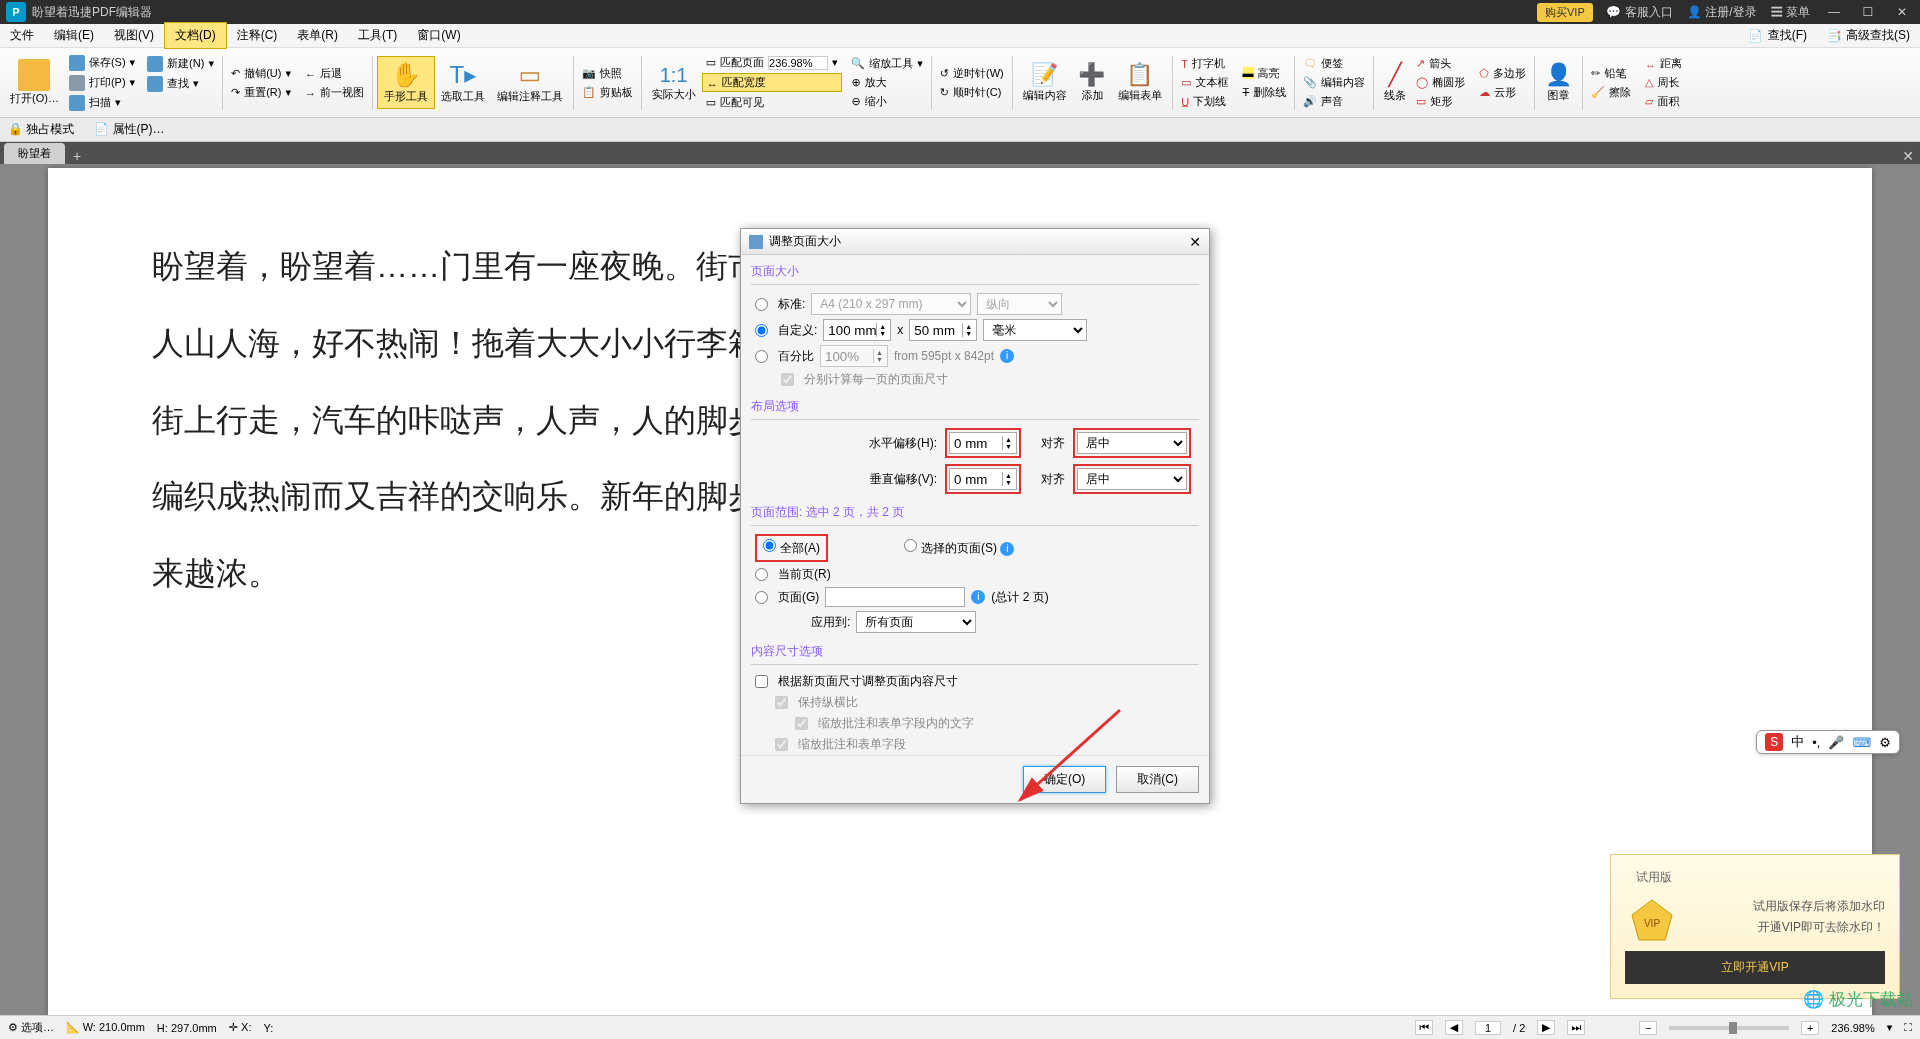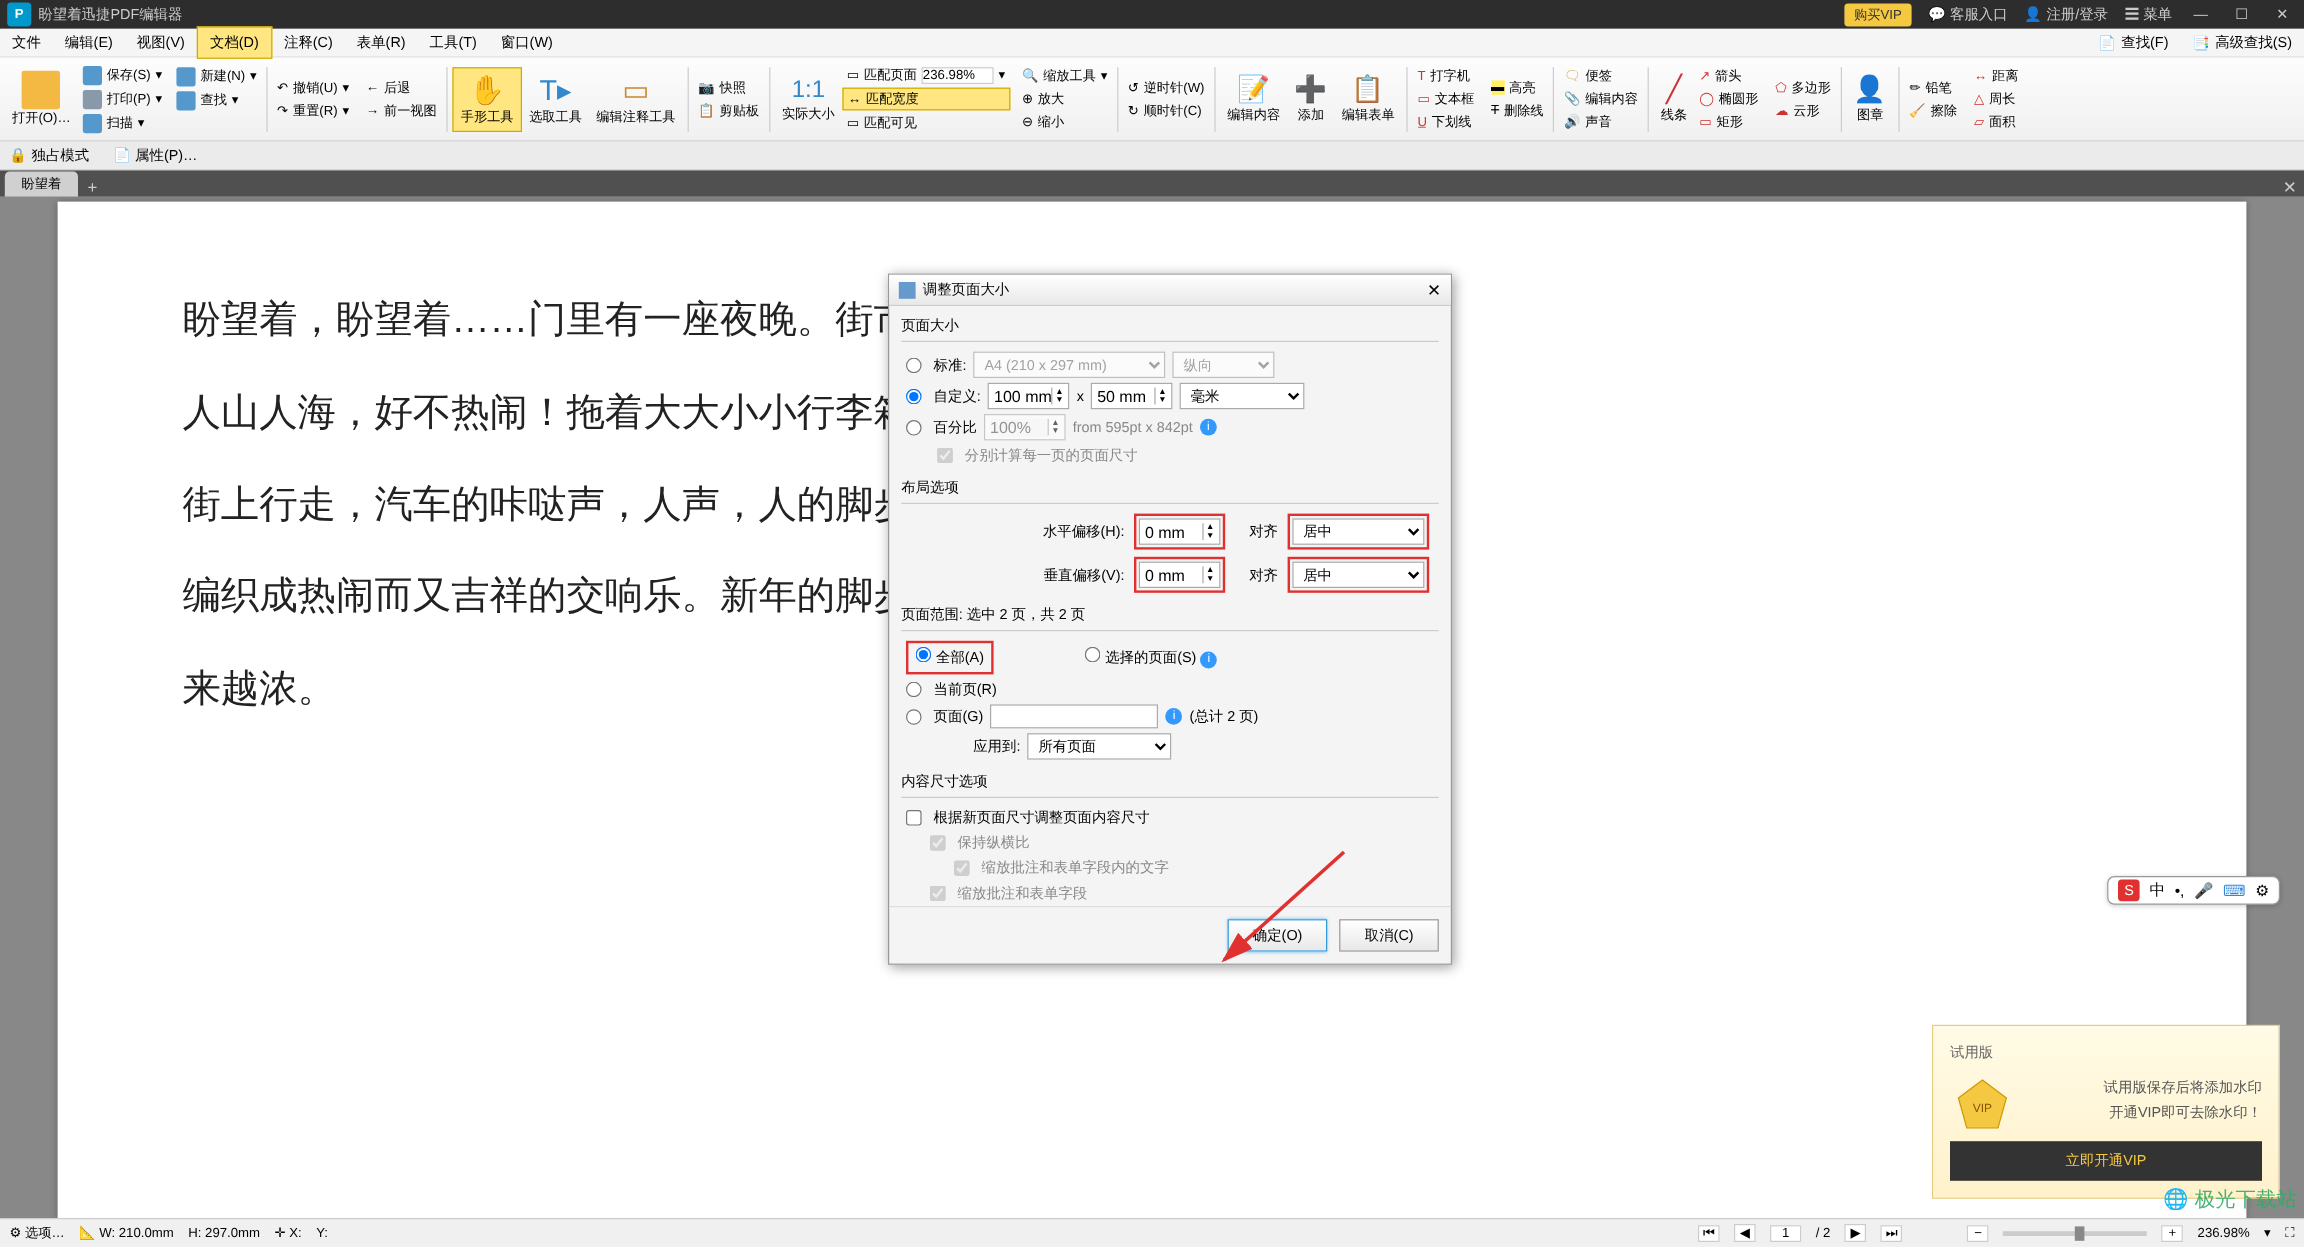--- a/index.html
+++ b/index.html
@@ -43,21 +43,21 @@
 
 .docarea { position: relative; background: #888; height: calc(1039px - 24px - 24px - 70px - 24px - 22px - 24px); overflow: hidden; }
 .page { background: #fff; width: 95%; height: 100%; margin: 4px auto; padding: 60px 40px; box-shadow: 0 0 6px rgba(0,0,0,.3); }
 .page p { font-size: 32px; line-height: 2.4; color: #222; font-weight: 500; text-indent: 2em; }
 
 
 .dialog { position: absolute; left: 740px; top: 228px; width: 470px; background: #f4f4f4; border: 1px solid #999; box-shadow: 2px 2px 10px rgba(0,0,0,.4); font-size: 12px; }
 .dialog .dlg-title { background: linear-gradient(#fff,#e8e8e8); padding: 4px 8px; display: flex; align-items: center; border-bottom: 1px solid #ccc; }
 .dialog .dlg-title .dlg-icon { width:14px; height:14px; background:#6699cc; margin-right:6px; }
 .dialog .dlg-title .close { margin-left: auto; cursor: pointer; font-size: 14px; }
-.dialog .section-title { color: #000000; padding: 8px 10px 4px; }
+.dialog .section-title { color: #8b5cf6; padding: 8px 10px 4px; }
 .dialog .section-divider { border-bottom: 1px solid #ccc; margin: 0 10px 6px; }
 .dialog .row { display: flex; align-items: center; padding: 2px 14px; gap: 6px; }
 .dialog .row label { white-space: nowrap; }
 .dialog input[type=radio], .dialog input[type=checkbox] { margin-right: 4px; }
 .dialog select, .dialog input[type=text], .dialog .spin { border: 1px solid #aaa; background: #fff; font-size: 12px; padding: 2px 4px; }
 .dialog select { height: 22px; }
 .dialog .spin { display: inline-flex; align-items: center; height: 22px; }
 .dialog .spin input { border: none; width: 48px; outline: none; }
 .dialog .spin .arrows { display: flex; flex-direction: column; font-size: 7px; line-height: 7px; border-left:1px solid #aaa; padding-left:2px; }
 .dialog .red-box { border: 2px solid #e03030; padding: 2px; }
@@ -65,21 +65,21 @@
 .dialog .btnrow { display:flex; justify-content:flex-end; gap:10px; padding:10px; border-top:1px solid #ddd; }
 .dialog .btn { border:1px solid #999; background:linear-gradient(#fff,#e8e8e8); padding:4px 20px; cursor:pointer; }
 .dialog .btn.primary { border:1px solid #3399dd; box-shadow:0 0 3px #66bbee; }
 
 
 .arrow-svg { position:absolute; left:1000px; top:700px; pointer-events:none; }
 
 
 .trial-panel { position:absolute; right:20px; bottom:40px; width:290px; background:linear-gradient(#fffbe6,#fff2cc); border:1px solid #e6cc80; padding:14px; font-size:12px; }
 .trial-panel .badge { position:absolute; left:16px; top:40px; width:50px; height:50px; }
-.trial-panel .title { font-size:12px; color:#666; margin-bottom:10px; }
+.trial-panel .title { font-size:12px; color:#666; margin-bottom:10px;margin-left:11px; }
 .trial-panel .lines { text-align:right; color:#555; line-height:1.8; }
 .trial-panel .vip-btn { display:block; margin:12px auto 0; background:#333; color:#f5c842; padding:8px 30px; text-align:center; cursor:pointer; }
 
 
 .ime-bar { position:absolute; right:20px; top:730px; background:#fff; border:1px solid #999; border-radius:6px; padding:2px 8px; display:flex; gap:8px; align-items:center; font-size:13px; box-shadow:0 1px 4px rgba(0,0,0,.2); }
 .ime-bar .s-icon { width:18px;height:18px;background:#e03030;border-radius:3px;color:#fff;text-align:center;font-size:12px;line-height:18px;}
 
 
 .statusbar { position:absolute; bottom:0; left:0; right:0; height:24px; background:#f0f0f0; border-top:1px solid #ccc; display:flex; align-items:center; font-size:11px; padding:0 8px; gap:12px; }
 .statusbar .spacer { flex:1; }

